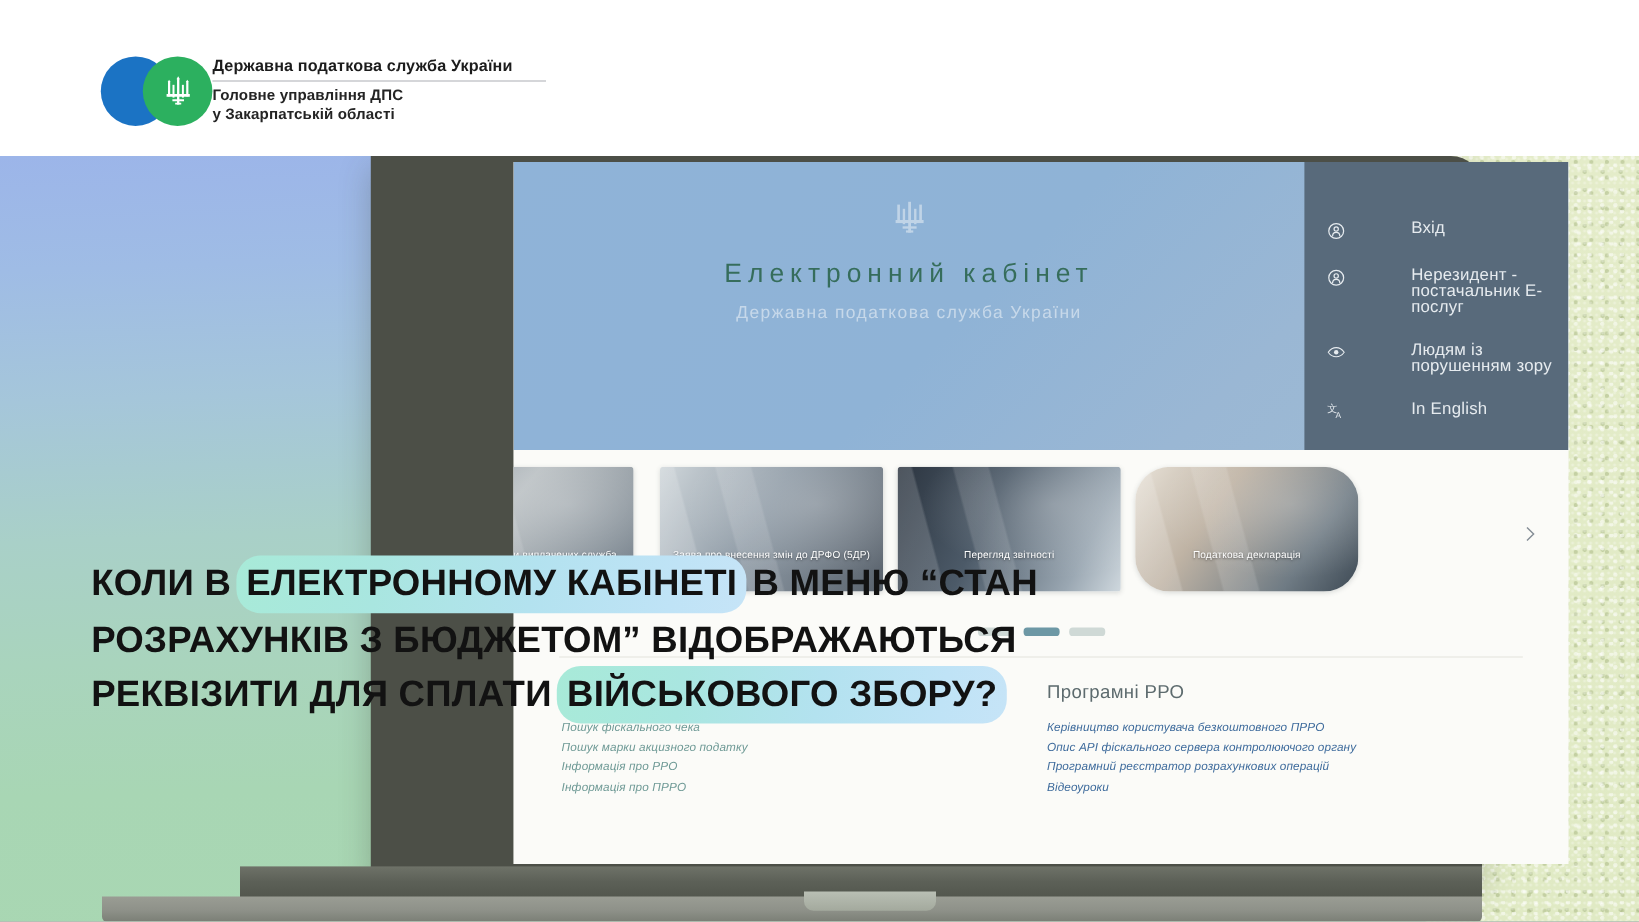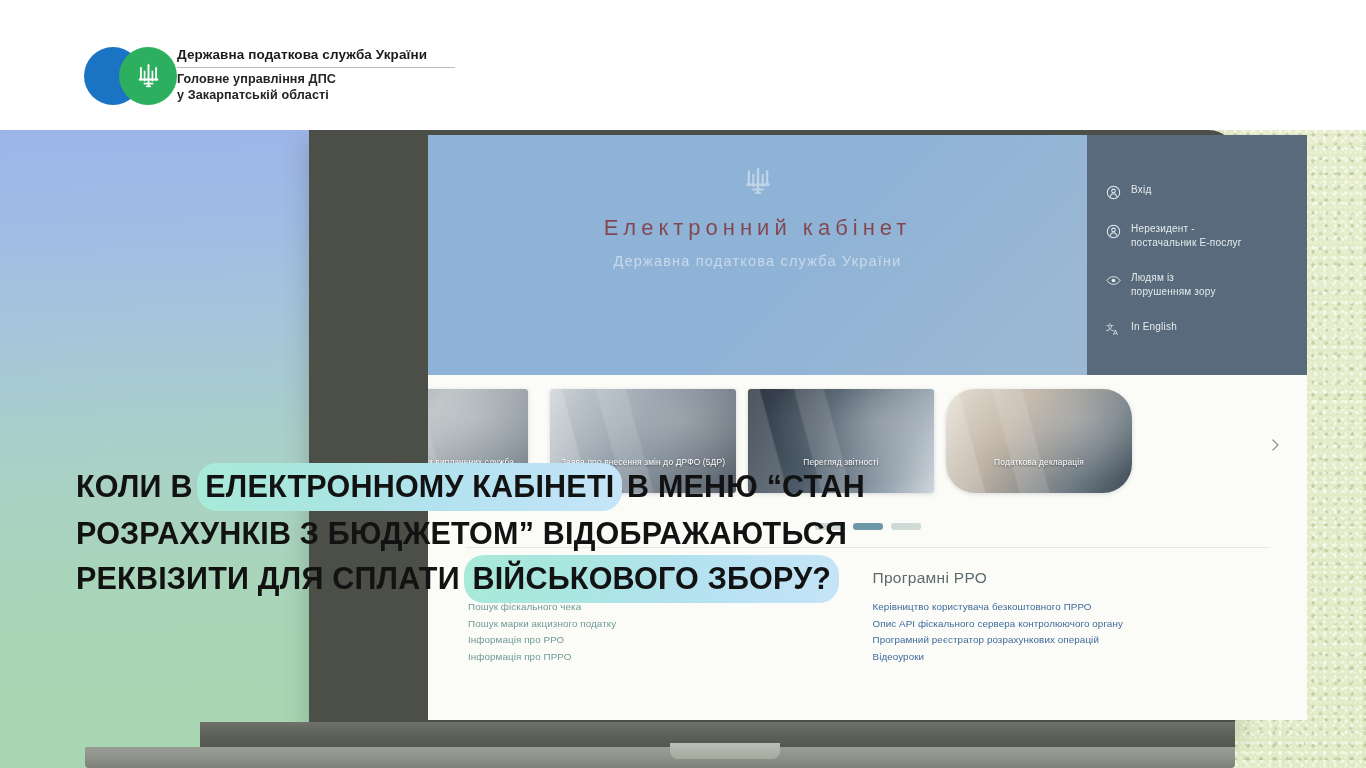--- a/index.html
+++ b/index.html
@@ -102,39 +102,39 @@
     position:absolute; right:0; top:0; width:220px; height:240px;
     background:#586a7b;
   }
   .hero-trident{
     position:absolute; left:0; right:220px; top:28px;
     display:flex; justify-content:center;
   }
   .hero-trident svg{ width:28px; height:36px; opacity:.55; }
   .hero-title{
     position:absolute; left:0; right:220px; top:80px; text-align:center;
-    font-size:22px; letter-spacing:5px; color:#7f1d1d; opacity:.72;
+    font-size:22px; letter-spacing:5px; color:#14532d; opacity:.72;
     font-family:"Liberation Sans", sans-serif;
   }
   .hero-sub{
     position:absolute; left:0; right:220px; top:118px; text-align:center;
     font-size:14.5px; letter-spacing:1.2px; color:#eef3f8; opacity:.58;
   }
 
   .nav-list{ position:absolute; left:18px; top:48px; right:12px; }
   .nav-item{
     display:flex; align-items:flex-start; gap:10px; margin-bottom:22px;
   }
   .nav-icon{
     flex:0 0 auto; width:16px; height:16px; margin-top:1px;
     display:flex; align-items:center; justify-content:center;
   }
   .nav-icon svg{ width:15px; height:15px; }
   .nav-label{
-    font-size:10px; line-height:13.5px; color:#e6ebef; letter-spacing:.2px;
+    font-size:14px; line-height:13.5px; color:#e6ebef; letter-spacing:.2px;margin-left:45px;
   }
 
   
   .site-body{
     position:absolute; left:0; top:240px; width:879px; height:345px;
     background:#fbfbf8;
   }
   .carousel{ position:absolute; left:0; top:14px; width:879px; height:124px; }
   .card{
     position:absolute; top:0; width:186px; height:104px;
@@ -181,21 +181,21 @@
   .site-cols{
     position:absolute; left:40px; right:30px; top:194px;
     display:flex; gap:0;
   }
   .col{ width:50%; }
   .col-title{
     font-size:15.5px; color:#5d6b6e; letter-spacing:.3px; margin-bottom:12px;
     font-weight:400;
   }
   .col-link{
-    font-size:9.8px; color:#3e6b9c; line-height:16.5px; letter-spacing:.1px;
+    font-size:9.8px; color:#3e6b9c; line-height:16.5px; letter-spacing:.1px;font-style:italic;
   }
   .col.services .col-title{ color:#7f918f; }
   .col.services .col-link{ color:#6f9a96; }
 
   
   .headline{
     position:absolute; left:76px; top:333px; width:1010px; z-index:40;
     font-size:30.5px; line-height:44px; font-weight:bold;
     letter-spacing:.2px; color:#121212;
   }

